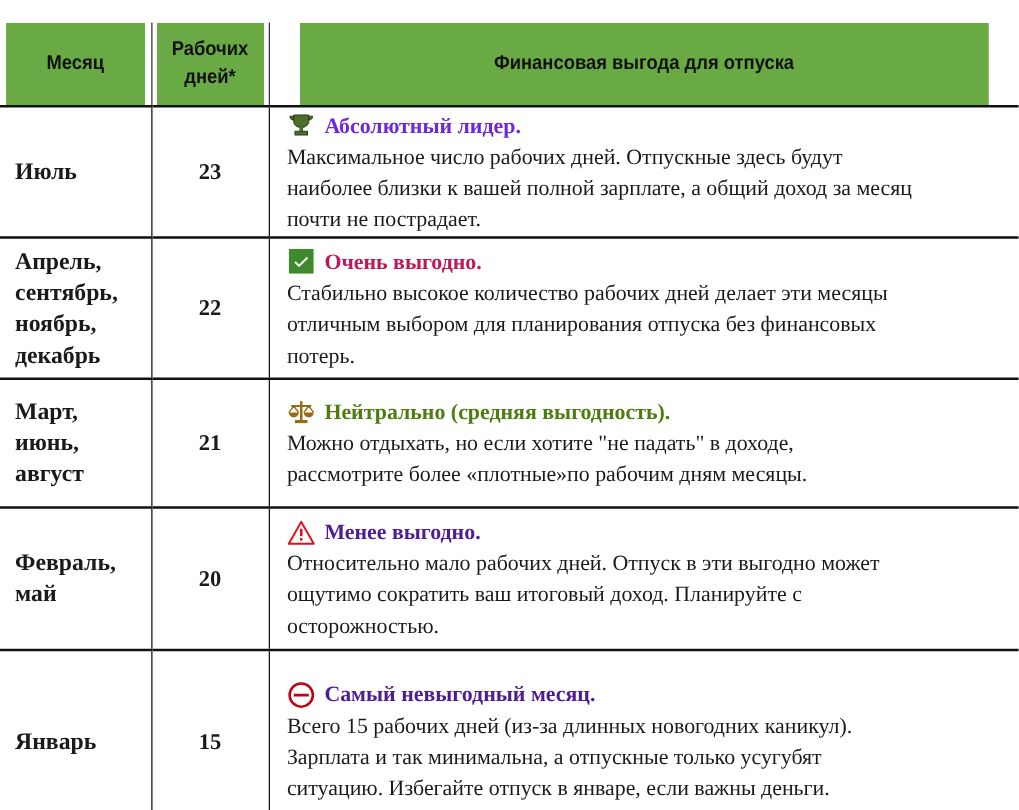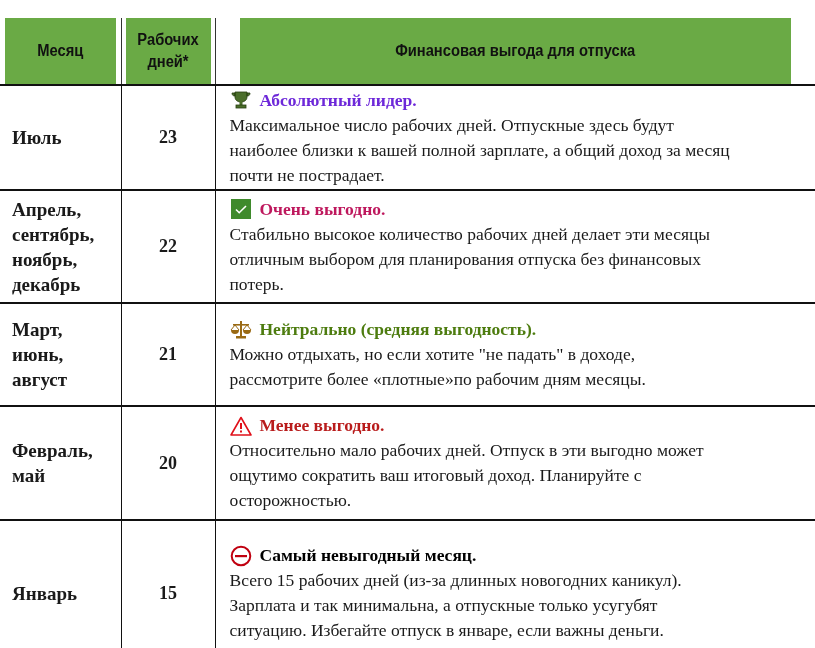--- a/index.html
+++ b/index.html
@@ -117,21 +117,21 @@
       </td>
     </tr>
 
     <tr class="r4">
       <td class="month">
         <div>Февраль,</div>
         <div>май</div>
       </td>
       <td class="days">20</td>
       <td class="desc">
-        <div class="head" style="color:#b91c1c">
+        <div class="head" style="color:#4c1d95">
           <span class="ico">
             <svg width="22" height="20" viewBox="0 0 22 20">
                 <path d="M11 1.5L21 19H1z" fill="none" stroke="#e0101a" stroke-width="1.6" stroke-linejoin="round"></path>
                 <rect x="10" y="7" width="2" height="6" fill="#e0101a"></rect>
                 <rect x="10" y="14.5" width="2" height="2" fill="#e0101a"></rect>
               </svg>
           </span>
           <span>Менее выгодно.</span>
         </div>
         <div class="txt">Относительно мало рабочих дней. Отпуск в эти выгодно может</div>
@@ -139,21 +139,21 @@
         <div class="txt">осторожностью.</div>
       </td>
     </tr>
 
     <tr class="r5">
       <td class="month">
         <div>Январь</div>
       </td>
       <td class="days">15</td>
       <td class="desc">
-        <div class="head" style="color:#000000">
+        <div class="head" style="color:#4c1d95">
           <span class="ico">
             <svg width="22" height="22" viewBox="0 0 22 22">
                 <circle cx="11" cy="11" r="9.3" fill="none" stroke="#c00010" stroke-width="2"></circle>
                 <rect x="5" y="10" width="12" height="2.2" fill="#c00010"></rect>
               </svg>
           </span>
           <span>Самый невыгодный месяц.</span>
         </div>
         <div class="txt">Всего 15 рабочих дней (из-за длинных новогодних каникул).</div>
         <div class="txt">Зарплата и так минимальна, а отпускные только усугубят</div>

